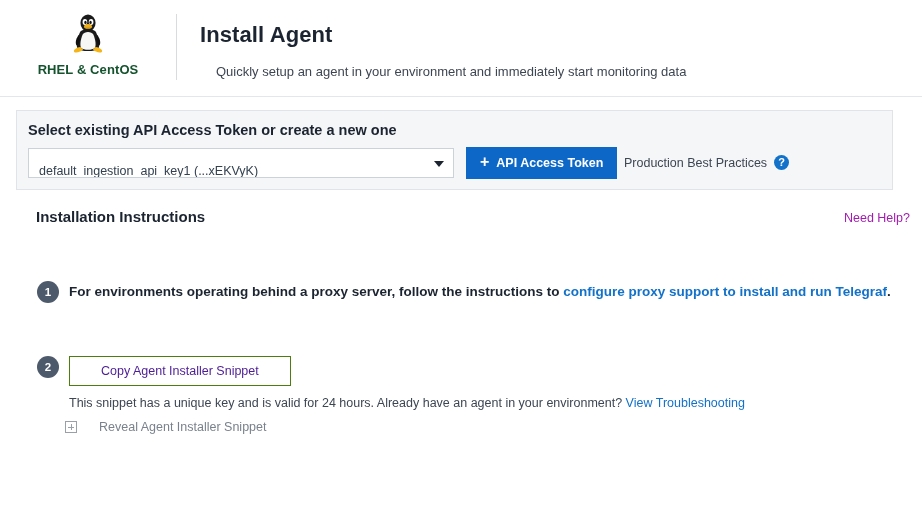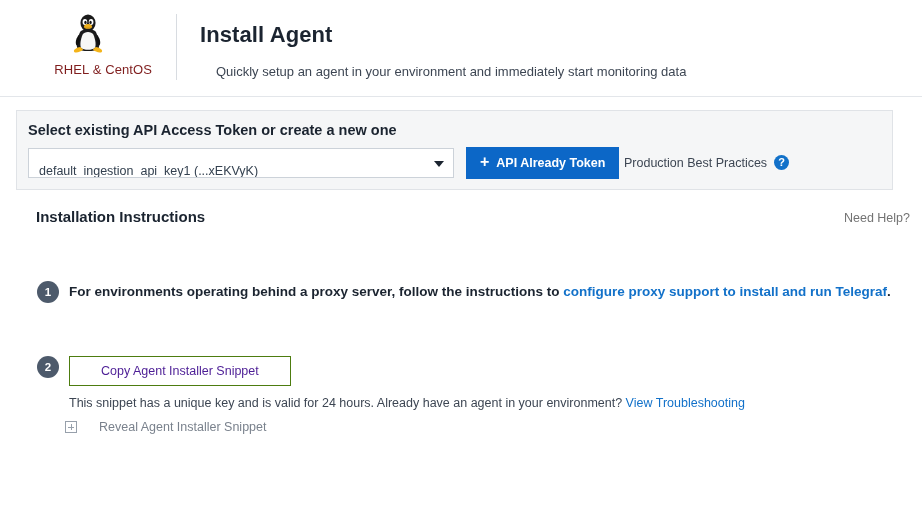--- a/index.html
+++ b/index.html
@@ -30,24 +30,23 @@
     text-align: center;
   }
   .tux-icon {
     display: block;
     margin: 0 auto 6px auto;
     width: 44px;
     height: 44px;
   }
   .platform-label {
     font-size: 13px;
-    font-weight: normal;
-    color: #7f1d1d;
+    font-weight: bold;
+    color: #14532d;
     letter-spacing: .1px;
-    text-align: right;
   }
   .header-divider {
     position: absolute;
     left: 176px;
     top: 14px;
     width: 1px;
     height: 66px;
     background: #d8dce1;
   }
   .header-text {
@@ -176,21 +175,21 @@
     top: 3px;
     font-size: 15px;
     font-weight: bold;
     color: #1b2430;
   }
   .need-help {
     position: absolute;
     right: 24px;
     top: 6px;
     font-size: 12.5px;
-    color: #737373;
+    color: #a21caf;
     text-decoration: none;
     cursor: pointer;
   }
 
   .step {
     position: relative;
     padding-left: 57px;
   }
   .badge {
     position: absolute;
@@ -310,21 +309,21 @@
 
   <div class="token-panel-title">Select existing API Access Token or create a new one</div>
 
   <div class="token-select">
     <span>default_ingestion_api_key1 (...xEKVyK)</span>
     <span class="caret"></span>
   </div>
 
   <button class="add-token-btn">
     <span class="plus-glyph">+</span>
-    <span>API Already Token</span>
+    <span>API Access Token</span>
   </button>
 
   <div class="best-practices">
     <span>Production Best Practices</span>
     <span class="help-circle">?</span>
   </div>
 </div>
 
 <div class="instructions">
 

